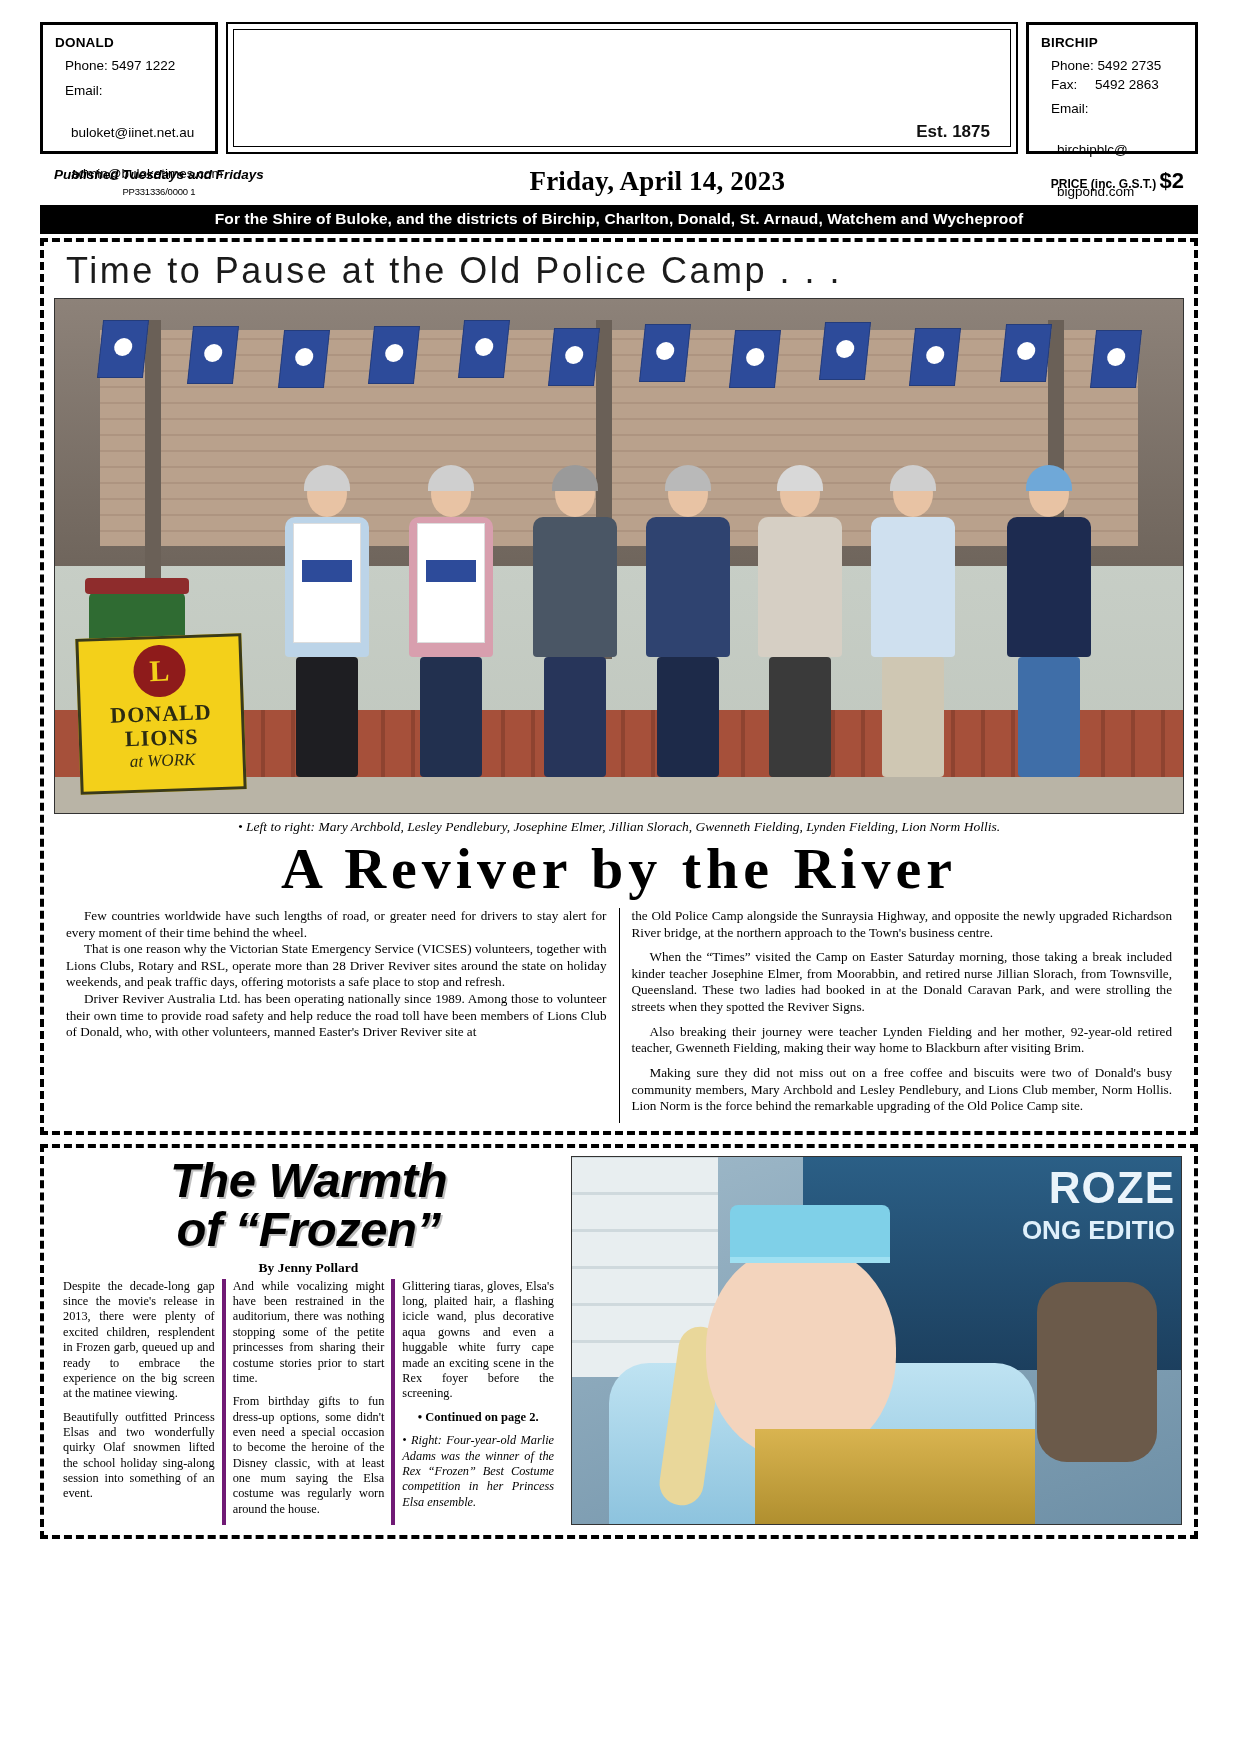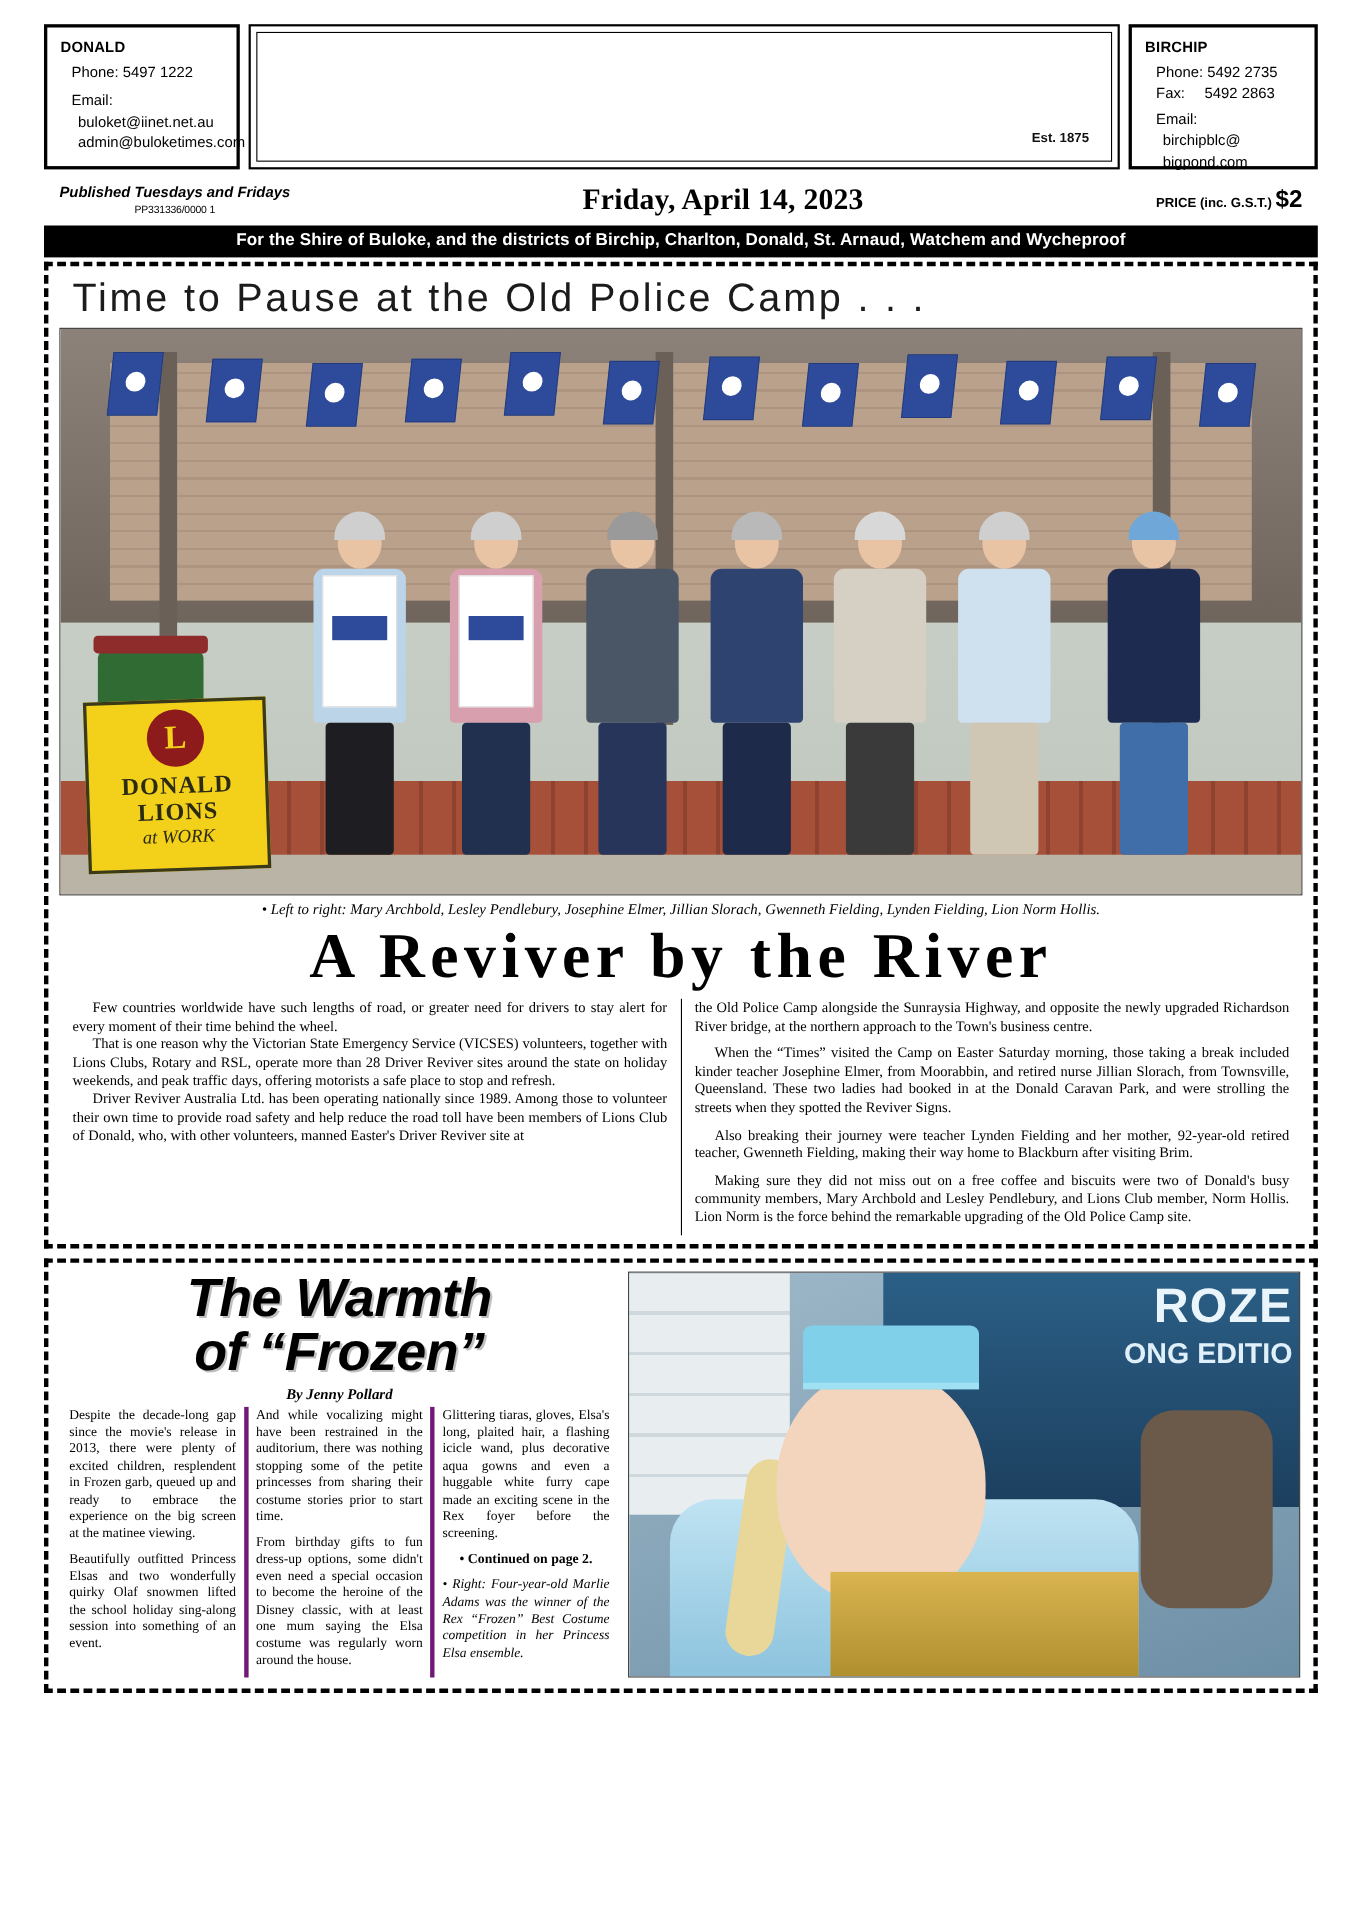--- a/index.html
+++ b/index.html
@@ -9,31 +9,31 @@
 
   
   .masthead{display:flex;align-items:stretch;justify-content:space-between;gap:8px;height:132px;}
   .contact-box{border:3px solid #000;box-sizing:border-box;padding:8px 10px 6px 12px;
     font-family:"Liberation Sans",sans-serif;font-size:13.5px;line-height:1.45;}
   .contact-box.left{width:178px;}
   .contact-box.right{width:172px;}
   .contact-town{font-weight:bold;font-size:13.5px;letter-spacing:.2px;margin-bottom:3px;}
   .contact-line{padding-left:10px;white-space:nowrap;}
   .contact-line .lbl{display:inline-block;}
-  .contact-sub{padding-left:16px;white-space:nowrap;}
+  .contact-sub{padding-left:16px;white-space:nowrap;margin-top:22px;}
   .gap-sm{height:6px;}
 
   .title-box{flex:1;border:2px solid #000;box-sizing:border-box;position:relative;
     display:flex;flex-direction:column;justify-content:center;align-items:center;}
   .title-inner{border:1px solid #000;position:absolute;left:5px;right:5px;top:5px;bottom:5px;}
   .paper-title{position:relative;z-index:2;font-family:"DejaVu Serif",serif;font-weight:bold;
     font-size:66px;line-height:1;color:#22a84a;letter-spacing:1px;
     text-shadow:2px 2px 0 rgba(0,0,0,.18);margin-top:6px;}
-  .est{position:absolute;right:26px;bottom:20px;z-index:2;font-family:"Liberation Sans",sans-serif;
-    font-size:12px;font-weight:bold;color:#111;}
+  .est{position:absolute;right:26px;bottom:10px;z-index:2;font-family:"Liberation Sans",sans-serif;
+    font-size:17px;font-weight:bold;color:#111;}
 
   
   .datestrip{display:flex;align-items:center;justify-content:space-between;
     padding:12px 14px 6px 14px;}
   .pub-left{font-family:"Liberation Sans",sans-serif;font-size:13.5px;font-style:italic;
     font-weight:bold;line-height:1.2;text-align:left;}
   .pub-id{font-size:9.5px;font-style:normal;font-weight:normal;text-align:center;margin-top:3px;
     letter-spacing:-.2px;}
   .date-center{font-family:"Liberation Serif",serif;font-weight:bold;font-size:27px;
     letter-spacing:.2px;padding-bottom:2px;}
@@ -69,21 +69,21 @@
   .col p{margin:0;text-indent:18px;}
   .col.right-col p{margin-bottom:8px;}
 
   
   .lower-wrap{display:flex;gap:10px;}
   .lower-left{width:505px;}
   .lower-right{flex:1;position:relative;}
   .warmth-head{font-family:"Liberation Sans",sans-serif;font-weight:bold;font-style:italic;
     font-size:49px;line-height:1.0;letter-spacing:-.5px;text-align:center;
     text-shadow:2px 2px 0 rgba(0,0,0,.25);}
-  .byline{font-family:"Liberation Serif",serif;font-style:italic;font-weight:bold;
+  .byline{font-family:"Liberation Serif",serif;font-weight:bold;
     font-size:13.5px;text-align:center;padding:6px 0 3px 0;}
   .warmth-lead{font-weight:bold;font-size:14.6px;line-height:1.28;text-align:justify;
     text-indent:26px;margin-bottom:8px;}
   .cols3{display:flex;}
   .c3{flex:1;padding:0 7px;font-size:12.3px;line-height:1.25;text-align:justify;}
   .c3.b1,.c3.b2{border-right:4px solid #701a75;}
   .c3 p{margin:0 0 8px 0;text-indent:0;}
   .cont{font-weight:bold;font-size:12.5px;text-align:center;margin:2px 0 8px 0;}
   .rightcap{font-style:italic;font-size:12.3px;text-align:justify;}
 

